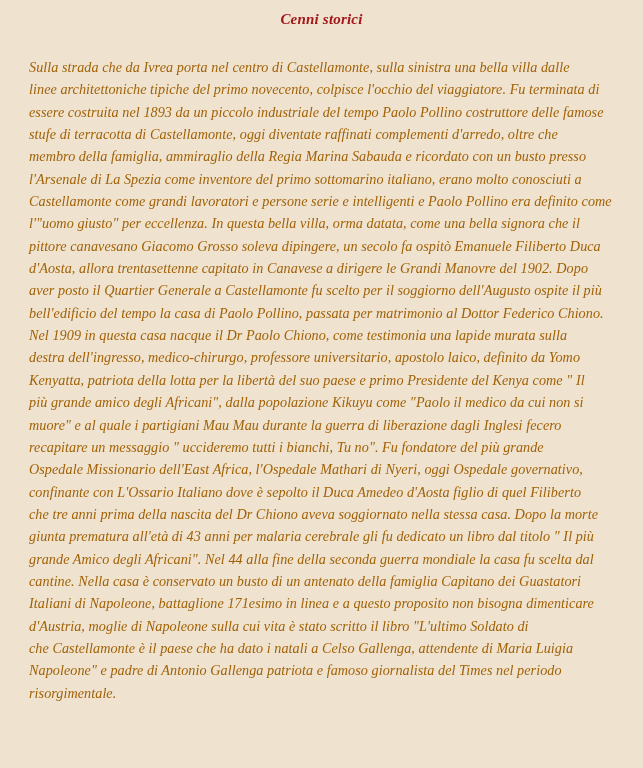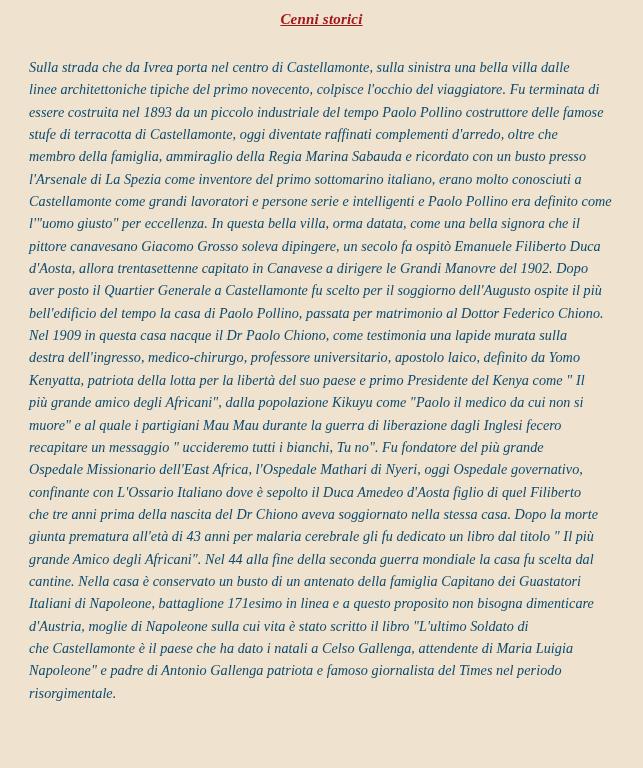--- a/index.html
+++ b/index.html
@@ -24,34 +24,33 @@
       top: 11px;
       left: 0;
       width: 643px;
       text-align: center;
       color: #a3161a;
       font-style: italic;
       font-weight: bold;
       font-size: 15px;
       font-family: "Liberation Serif", serif;
       letter-spacing: 0.2px;
-      text-decoration: underline;
     }
     .body-text {
       position: absolute;
       top: 56px;
       left: 29px;
       width: 600px;
     }
     .line {
       display: block;
       height: 22.35px;
       line-height: 22.35px;
       white-space: nowrap;
-      color: #0c4a6e;
+      color: #a16207;
       font-style: italic;
       font-size: 14.2px;
       font-family: "Liberation Serif", serif;
       letter-spacing: 0.05px;
     }
   </style>
 </head>
 <body>
 
 <div class="page">

